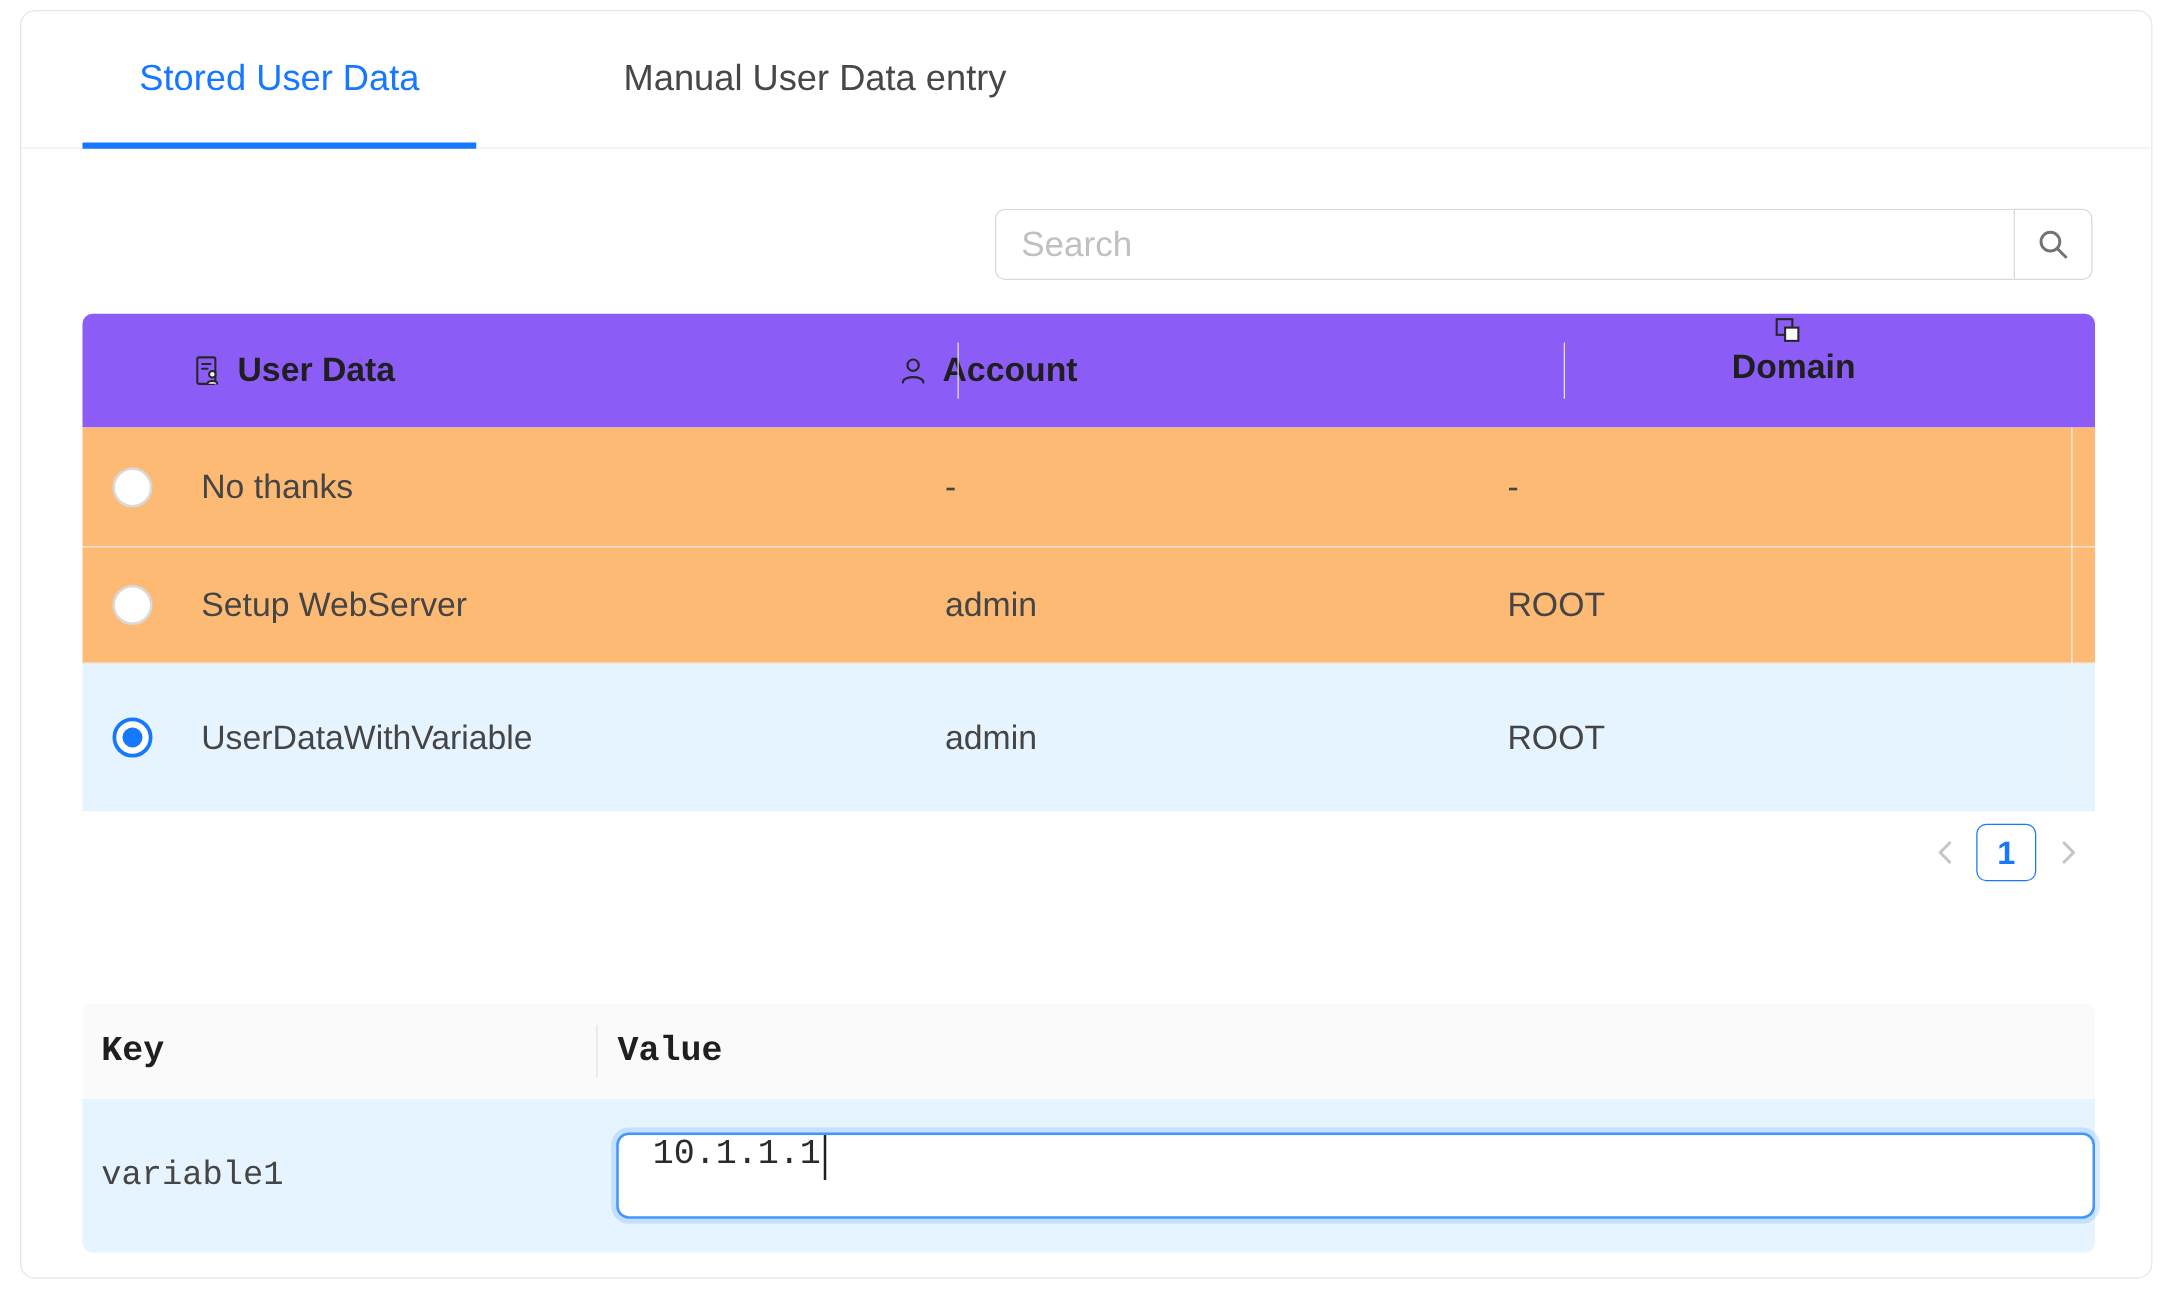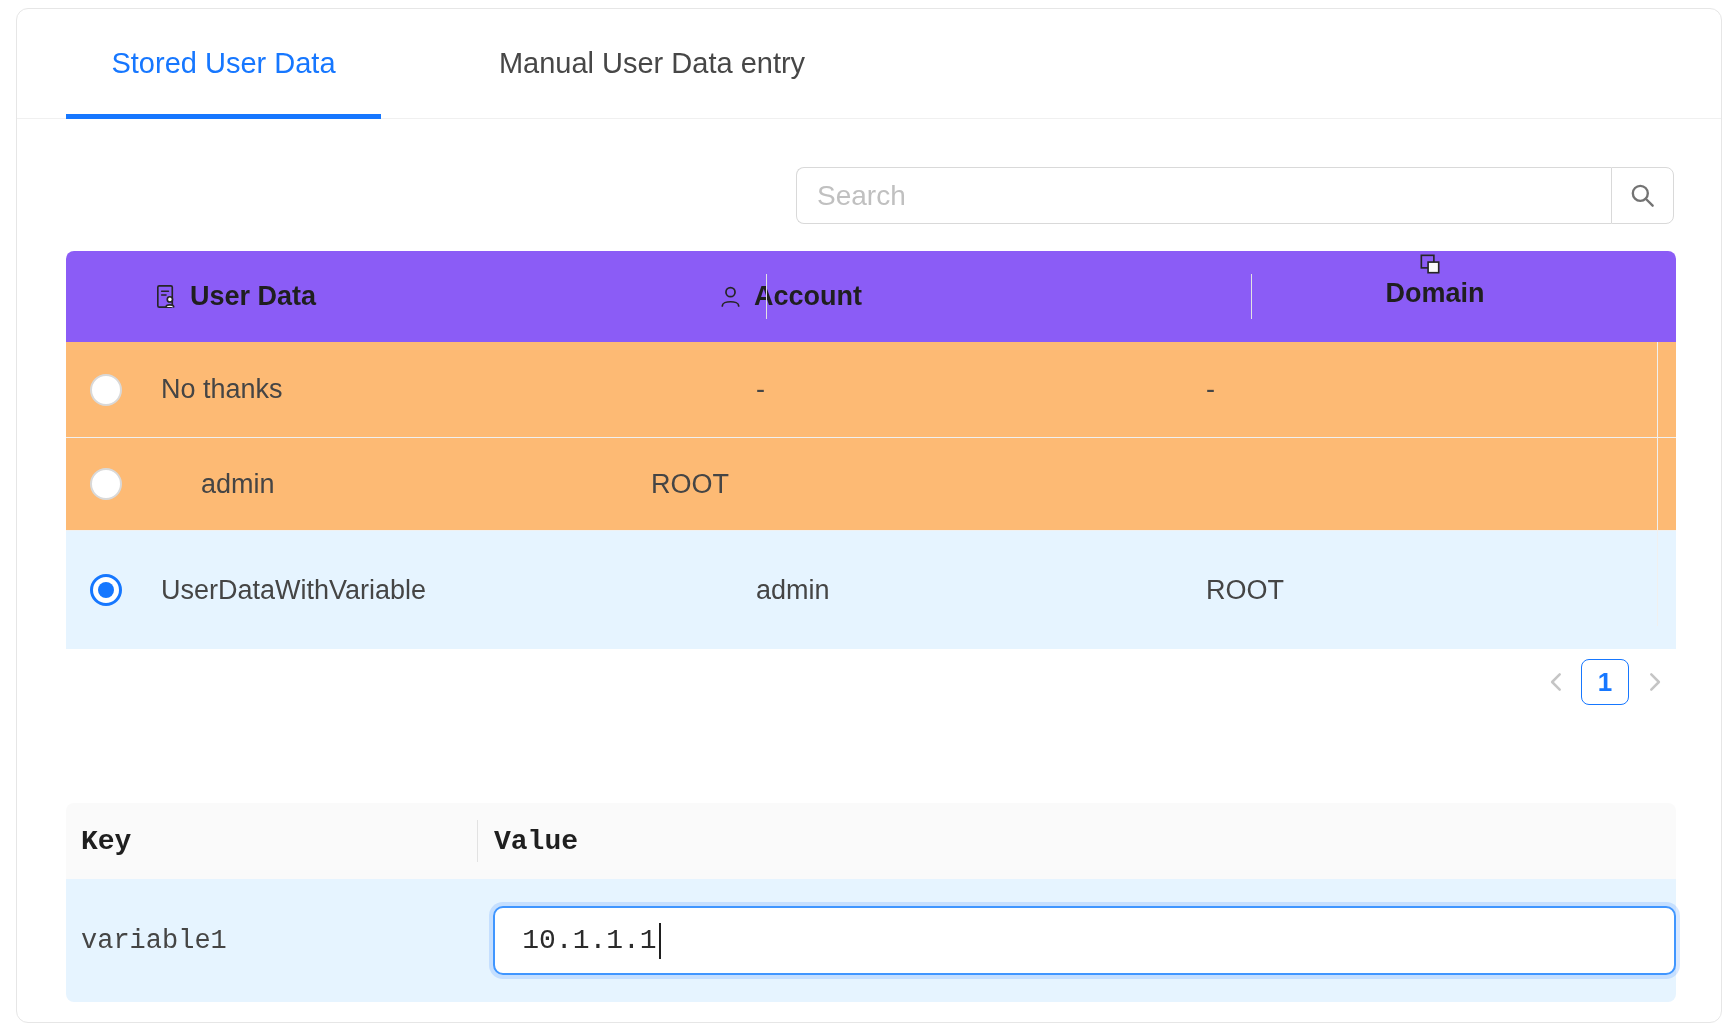--- a/index.html
+++ b/index.html
@@ -87,21 +87,21 @@
   .kv-key-col { width:411px; padding-left:15px; }
   .kv-val-col { padding-left:17px; }
   .kv-row {
     display:flex; align-items:center; height:123px; background:#e6f4ff;
     border-radius:0 0 8px 8px; font-size:27px; color:#454545;
   }
   .value-input {
     margin-left:17px; width:1185px; height:69px; background:#fff;
     border:2.5px solid #4096ff; border-radius:10px;
     box-shadow:0 0 0 4px rgba(22,119,255,0.16);
-    display:flex; align-items:center; padding-left:27px; font-size:28px; color:#2b2b2b; cursor:text;
+    display:flex; padding-left:27px; font-size:28px; color:#2b2b2b; cursor:text;
   }
   .caret { display:inline-block; width:2.5px; height:36px; background:#1f1f1f; margin-left:2px; animation:blink 1s steps(1) infinite; }
   @keyframes blink { 50% { opacity:0; } }
   svg { display:block; }
 </style>
 </head>
 <body>
 
 <div class="page">
   <div class="card">
@@ -167,20 +167,21 @@
           </div>
         <div class="cell-ud">No thanks</div>
         <div class="cell-acc">-</div>
         <div class="cell-dom">-</div>
       </div>
 
       <div class="t-row r2">
         <div class="sel-cell">
             <span class="radio"></span>
           </div>
+        <div class="cell-ud">Setup WebServer</div>
         <div class="cell-acc">admin</div>
         <div class="cell-dom">ROOT</div>
       </div>
 
       <div class="t-row r3">
         <div class="sel-cell">
             <span class="radio checked"></span>
           </div>
         <div class="cell-ud">UserDataWithVariable</div>
         <div class="cell-acc">admin</div>

